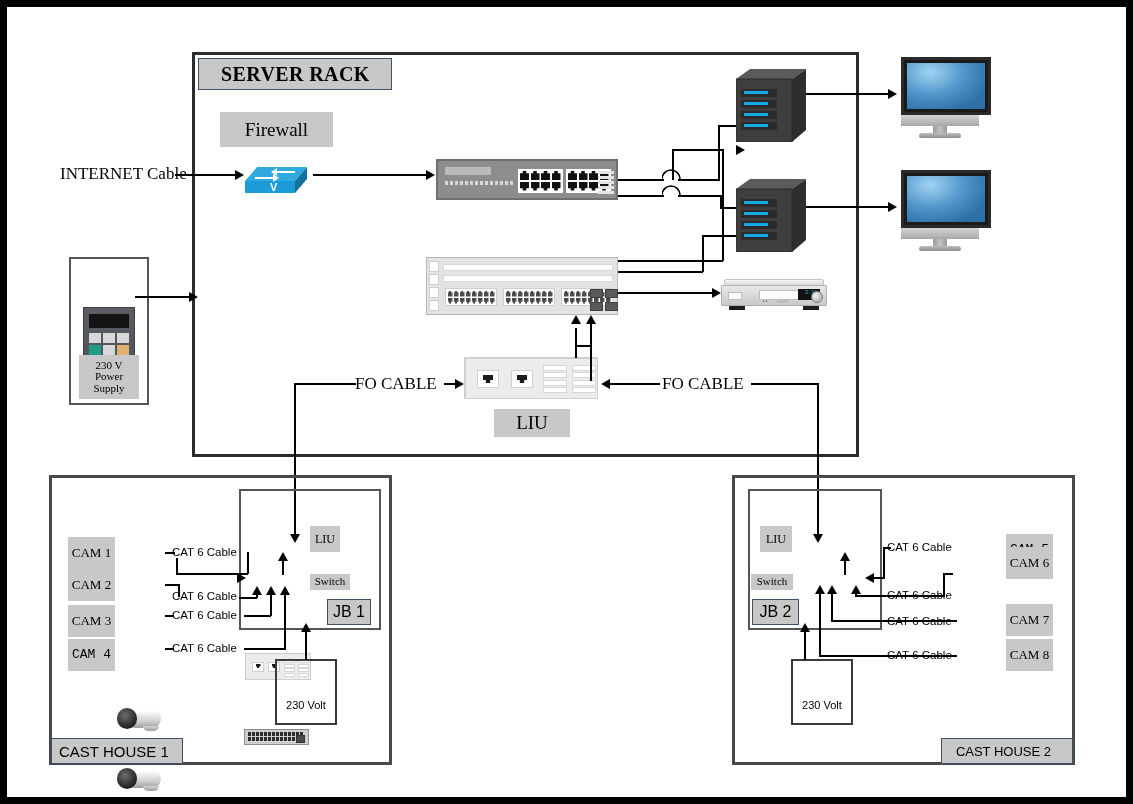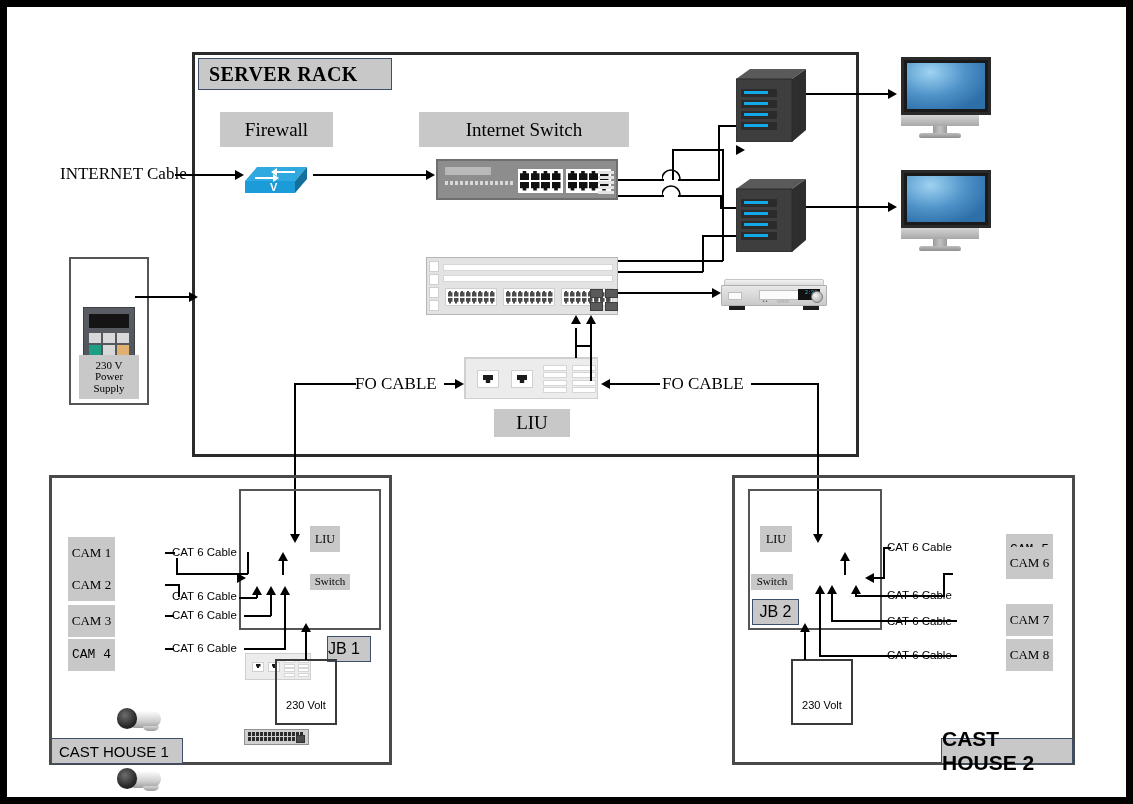--- a/index.html
+++ b/index.html
@@ -134,41 +134,40 @@
                  background:linear-gradient(180deg,#6a6d73,#595c62);}
 </style>
 </head>
 <body>
 
 <div id="canvas">
 
   <div class="abs rack-box" style="left:185px;top:45px;width:667px;height:405px;"></div>
 
   <div class="abs titlechip chip-serif" style="left:191px;top:51px;width:194px;height:32px;">
-    <span style="font-size:20px;font-weight:bold;letter-spacing:.4px;padding-left:10px;">SERVER RACK</span>
+    <span style="font-size:20px;font-weight:bold;letter-spacing:.4px;padding-left:22px;">SERVER RACK</span>
   </div>
 
   <div class="abs chip chip-serif" style="left:213px;top:105px;width:113px;height:35px;font-size:19px;">Firewall</div>
 
   <div class="abs fw-wrap" style="left:232px;top:150px;">
     <svg width="74" height="36" viewBox="0 0 74 36">
       <polygon points="6,24 18,10 68,10 56,24" fill="#2fa9e0"></polygon>
       <polygon points="56,24 68,10 68,22 56,36" fill="#156f9c"></polygon>
       <polygon points="6,24 56,24 56,36 6,36" fill="#1b9bd8"></polygon>
       <path d="M16,20 L34,20 L34,17 L40,21 L34,25 L34,22 L16,22 Z" fill="#fff"></path>
       <path d="M56,14 L38,14 L38,11 L32,15 L38,19 L38,16 L56,16 Z" fill="#fff"></path>
       <text x="31" y="34" font-family="Liberation Sans, sans-serif" font-size="11" font-weight="bold" fill="#fff">V</text>
     </svg>
   </div>
 
   <div class="abs wirelabel" style="left:53px;top:157px;font-size:17px;">INTERNET Cable</div>
   <div class="abs ln lnh" style="left:168px;top:167px;width:62px;"></div>
   <div class="abs arw arw-r" style="left:228px;top:163px;"></div>
 
-  <div class="abs chip chip-serif" style="left:412px;top:105px;width:210px;height:35px;font-size:19px;">Internet Switch</div>
 
   <div class="abs ln lnh" style="left:306px;top:167px;width:114px;"></div>
   <div class="abs arw arw-r" style="left:419px;top:163px;"></div>
 
   <div class="abs netsw" style="left:429px;top:152px;width:182px;height:41px;">
     <div class="lcd"></div>
     <div class="leds">
       <i></i>
         <i></i>
         <i></i>
@@ -462,21 +461,21 @@
   <div class="abs ln lnh" style="left:128px;top:289px;width:58px;"></div>
   <div class="abs arw arw-r" style="left:182px;top:285px;"></div>
 
   <div class="abs house-box" style="left:42px;top:468px;width:343px;height:290px;"></div>
 
   <div class="abs titlechip chip-sans" style="left:44px;top:731px;width:132px;height:26px;">
     <span style="font-size:15px;padding-left:7px;">CAST HOUSE 1</span>
   </div>
 
   <div class="abs jb-box" style="left:232px;top:482px;width:142px;height:141px;"></div>
-  <div class="abs titlechip chip-sans" style="left:320px;top:592px;width:44px;height:26px;margin-top:37px;">
+  <div class="abs titlechip chip-sans" style="left:320px;top:592px;width:44px;height:26px;justify-content:center;">
     <span style="font-size:16px;">JB 1</span>
   </div>
 
   <div class="abs liu-s" style="left:238px;top:518px;width:66px;height:27px;">
     <div class="p" style="left:6px;top:8px;width:10px;height:8px;">
         <b></b>
       </div>
     <div class="p" style="left:22px;top:8px;width:10px;height:8px;">
         <b></b>
       </div>
@@ -585,21 +584,21 @@
 
   <div class="abs volt-box" style="left:268px;top:652px;width:62px;height:66px;"></div>
 
   <div class="abs chip-sans" style="left:268px;top:692px;width:62px;text-align:center;font-size:11px;color:#000;">230 Volt</div>
   <div class="abs ln lnv" style="left:298px;top:622px;height:31px;"></div>
   <div class="abs arw arw-u" style="left:294px;top:616px;"></div>
 
   <div class="abs house-box" style="left:725px;top:468px;width:343px;height:290px;"></div>
 
   <div class="abs titlechip chip-sans" style="left:934px;top:731px;width:132px;height:26px;justify-content:flex-end;">
-    <span style="font-size:21px;padding-right:9px;font-weight:bold;">CAST HOUSE 2</span>
+    <span style="font-size:13px;padding-right:21px;">CAST HOUSE 2</span>
   </div>
 
   <div class="abs jb-box" style="left:741px;top:482px;width:134px;height:141px;"></div>
   <div class="abs titlechip chip-sans" style="left:745px;top:592px;width:47px;height:26px;justify-content:center;">
     <span style="font-size:16px;">JB 2</span>
   </div>
 
   <div class="abs chip chip-serif" style="left:753px;top:519px;width:32px;height:26px;font-size:12px;">LIU</div>
 
   <div class="abs chip chip-serif" style="left:744px;top:567px;width:42px;height:16px;font-size:11px;">Switch</div>

